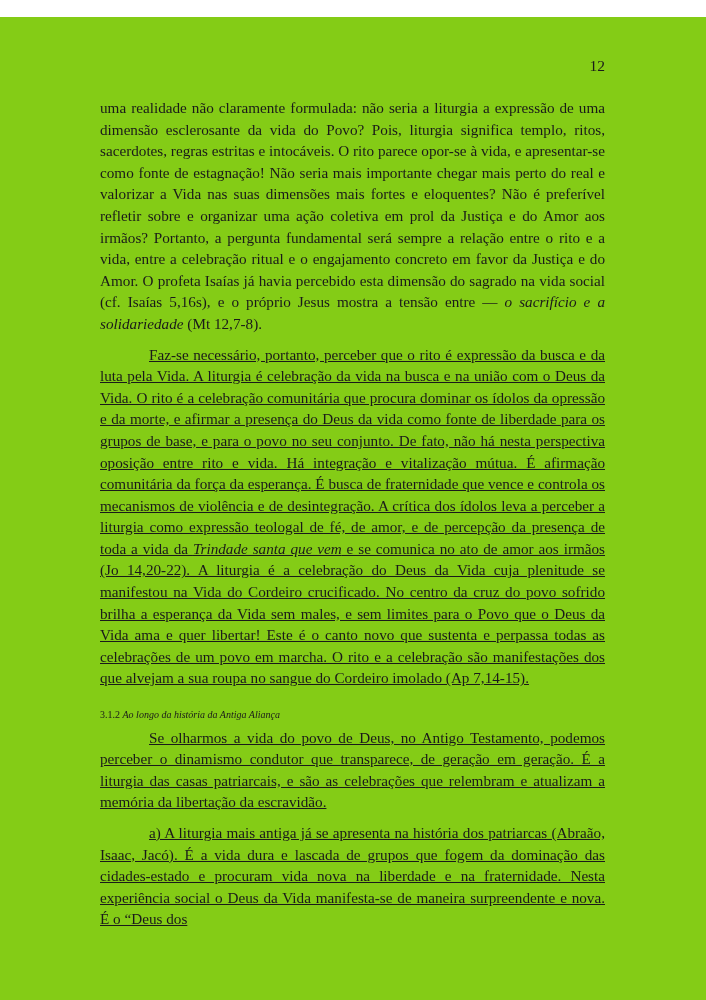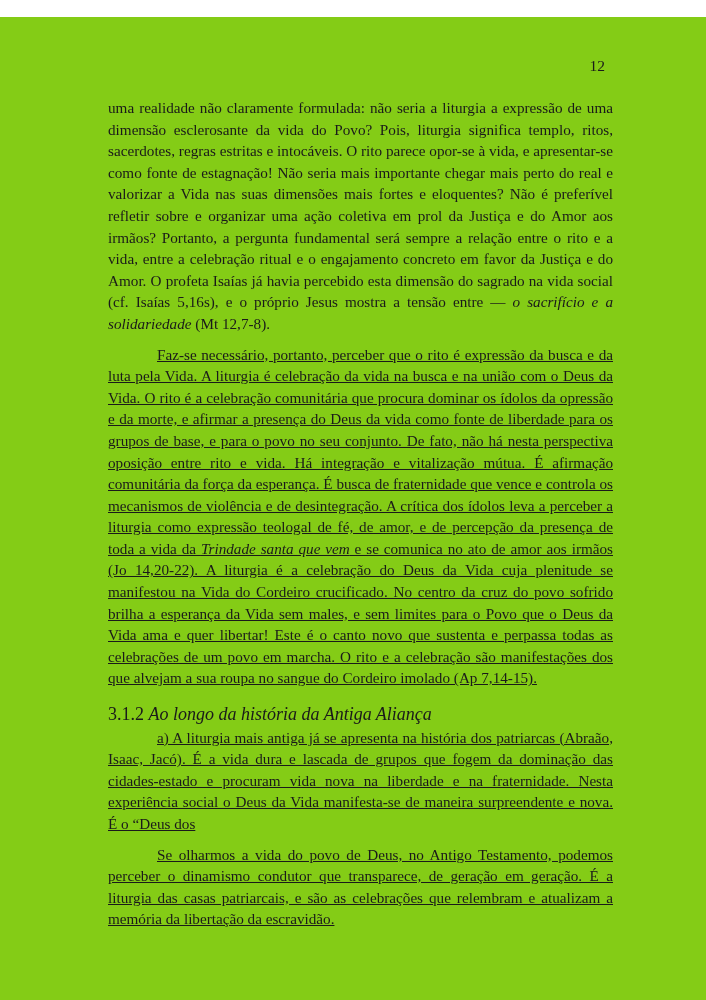--- a/index.html
+++ b/index.html
@@ -26,42 +26,42 @@
     }
     .page-number {
       position: absolute;
       top: 39px;
       right: 101px;
       font-size: 15.5px;
       line-height: 20px;
     }
     .content {
       position: absolute;
-      left: 108px;
+      left: 100px;
       top: 80px;
       width: 505px;
       font-size: 15.2px;
       line-height: 21.6px;
     }
     .content p {
       margin: 0 0 9px 0;
       text-align: justify;
       text-align-last: left;
     }
     .content p.indent {
       text-indent: 49px;
       text-decoration: underline;
     }
     .content p.continued {
       text-indent: 0;
     }
     .section-heading {
       margin: 15px 0 1px 0;
       font-weight: normal;
-      font-size: 18px;
+      font-size: 10px;
       line-height: 21.6px;
     }
     .section-heading .title {
       font-style: italic;
     }
     em {
       font-style: italic;
     }
   </style>
 </head>
@@ -73,18 +73,18 @@
 
   <div class="content">
 
     <p class="continued"><span>uma realidade não claramente formulada: não seria a liturgia a expressão de uma dimensão esclerosante da vida do Povo? Pois, liturgia significa templo, ritos, sacerdotes, regras estritas e intocáveis. O rito parece opor-se à vida, e apresentar-se como fonte de estagnação! Não seria mais importante chegar mais perto do real e valorizar a Vida nas suas dimensões mais fortes e eloquentes? Não é preferível refletir sobre e organizar uma ação coletiva em prol da Justiça e do Amor aos irmãos? Portanto, a pergunta fundamental será sempre a relação entre o rito e a vida, entre a celebração ritual e o engajamento concreto em favor da Justiça e do Amor. O profeta Isaías já havia percebido esta dimensão do sagrado na vida social (cf. Isaías 5,16s), e o próprio Jesus mostra a tensão entre — </span><em>o sacrifício e a solidariedade</em><span> (Mt 12,7-8).</span></p>
 
     <p class="indent"><span>Faz-se necessário, portanto, perceber que o rito é expressão da busca e da luta pela Vida. A liturgia é celebração da vida na busca e na união com o Deus da Vida. O rito é a celebração comunitária que procura dominar os ídolos da opressão e da morte, e afirmar a presença do Deus da vida como fonte de liberdade para os grupos de base, e para o povo no seu conjunto. De fato, não há nesta perspectiva oposição entre rito e vida. Há integração e vitalização mútua. É afirmação comunitária da força da esperança. É busca de fraternidade que vence e controla os mecanismos de violência e de desintegração. A crítica dos ídolos leva a perceber a liturgia como expressão teologal de fé, de amor, e de percepção da presença de toda a vida da </span><em>Trindade santa que vem</em><span> e se comunica no ato de amor aos irmãos (Jo 14,20-22). A liturgia é a celebração do Deus da Vida cuja plenitude se manifestou na Vida do Cordeiro crucificado. No centro da cruz do povo sofrido brilha a esperança da Vida sem males, e sem limites para o Povo que o Deus da Vida ama e quer libertar! Este é o canto novo que sustenta e perpassa todas as celebrações de um povo em marcha. O rito e a celebração são manifestações dos que alvejam a sua roupa no sangue do Cordeiro imolado (Ap 7,14-15).</span></p>
 
 
     <div class="section-heading"><span>3.1.2</span> <span class="title">Ao longo da história da Antiga Aliança</span></div>
 
+    <p class="indent">Se olharmos a vida do povo de Deus, no Antigo Testamento, podemos perceber o dinamismo condutor que transparece, de geração em geração. É a liturgia das casas patriarcais, e são as celebrações que relembram e atualizam a memória da libertação da escravidão.</p>
+
     <p class="indent">a) A liturgia mais antiga já se apresenta na história dos patriarcas (Abraão, Isaac, Jacó). É a vida dura e lascada de grupos que fogem da dominação das cidades-estado e procuram vida nova na liberdade e na fraternidade. Nesta experiência social o Deus da Vida manifesta-se de maneira surpreendente e nova. É o “Deus dos</p>
-
-    <p class="indent">Se olharmos a vida do povo de Deus, no Antigo Testamento, podemos perceber o dinamismo condutor que transparece, de geração em geração. É a liturgia das casas patriarcais, e são as celebrações que relembram e atualizam a memória da libertação da escravidão.</p>
 
   </div>
 </div>
 
 </body></html>

